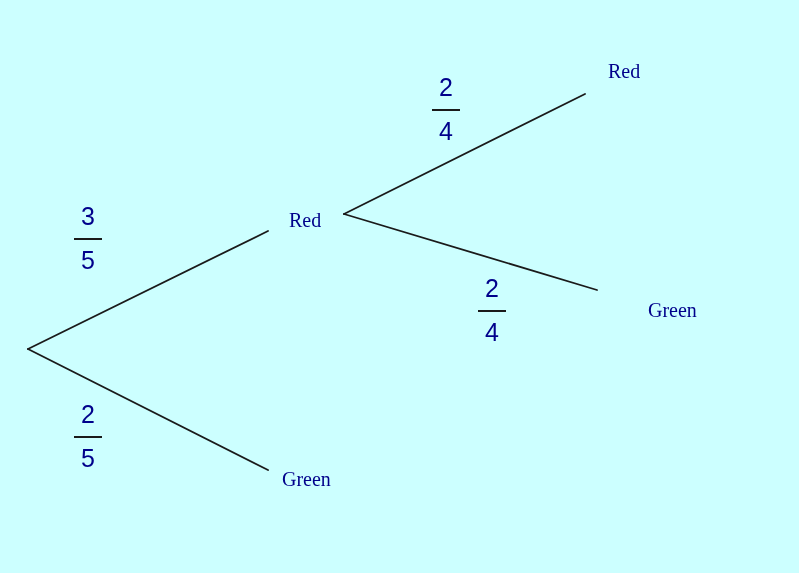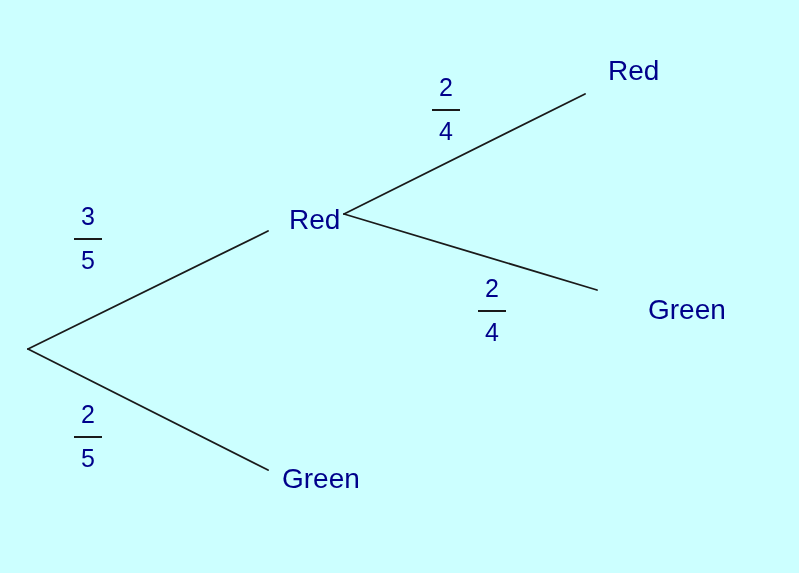--- a/index.html
+++ b/index.html
@@ -31,23 +31,24 @@
     height: 573px;
   }
   .lines line {
     stroke: var(--color-line, #1a1a1a);
     stroke-width: 1.8;
     stroke-linecap: round;
   }
   .node-label {
     position: absolute;
     color: var(--color-text, #00008b);
-    font-size: 28px;
+    font-size: 20px;
     line-height: 30px;
     white-space: nowrap;
+    font-family: Liberation Serif, serif;
   }
   .frac {
     position: absolute;
     width: 36px;
     text-align: center;
     color: var(--color-text, #00008b);
     font-size: 25px;
   }
   .frac .num,
   .frac .den {

